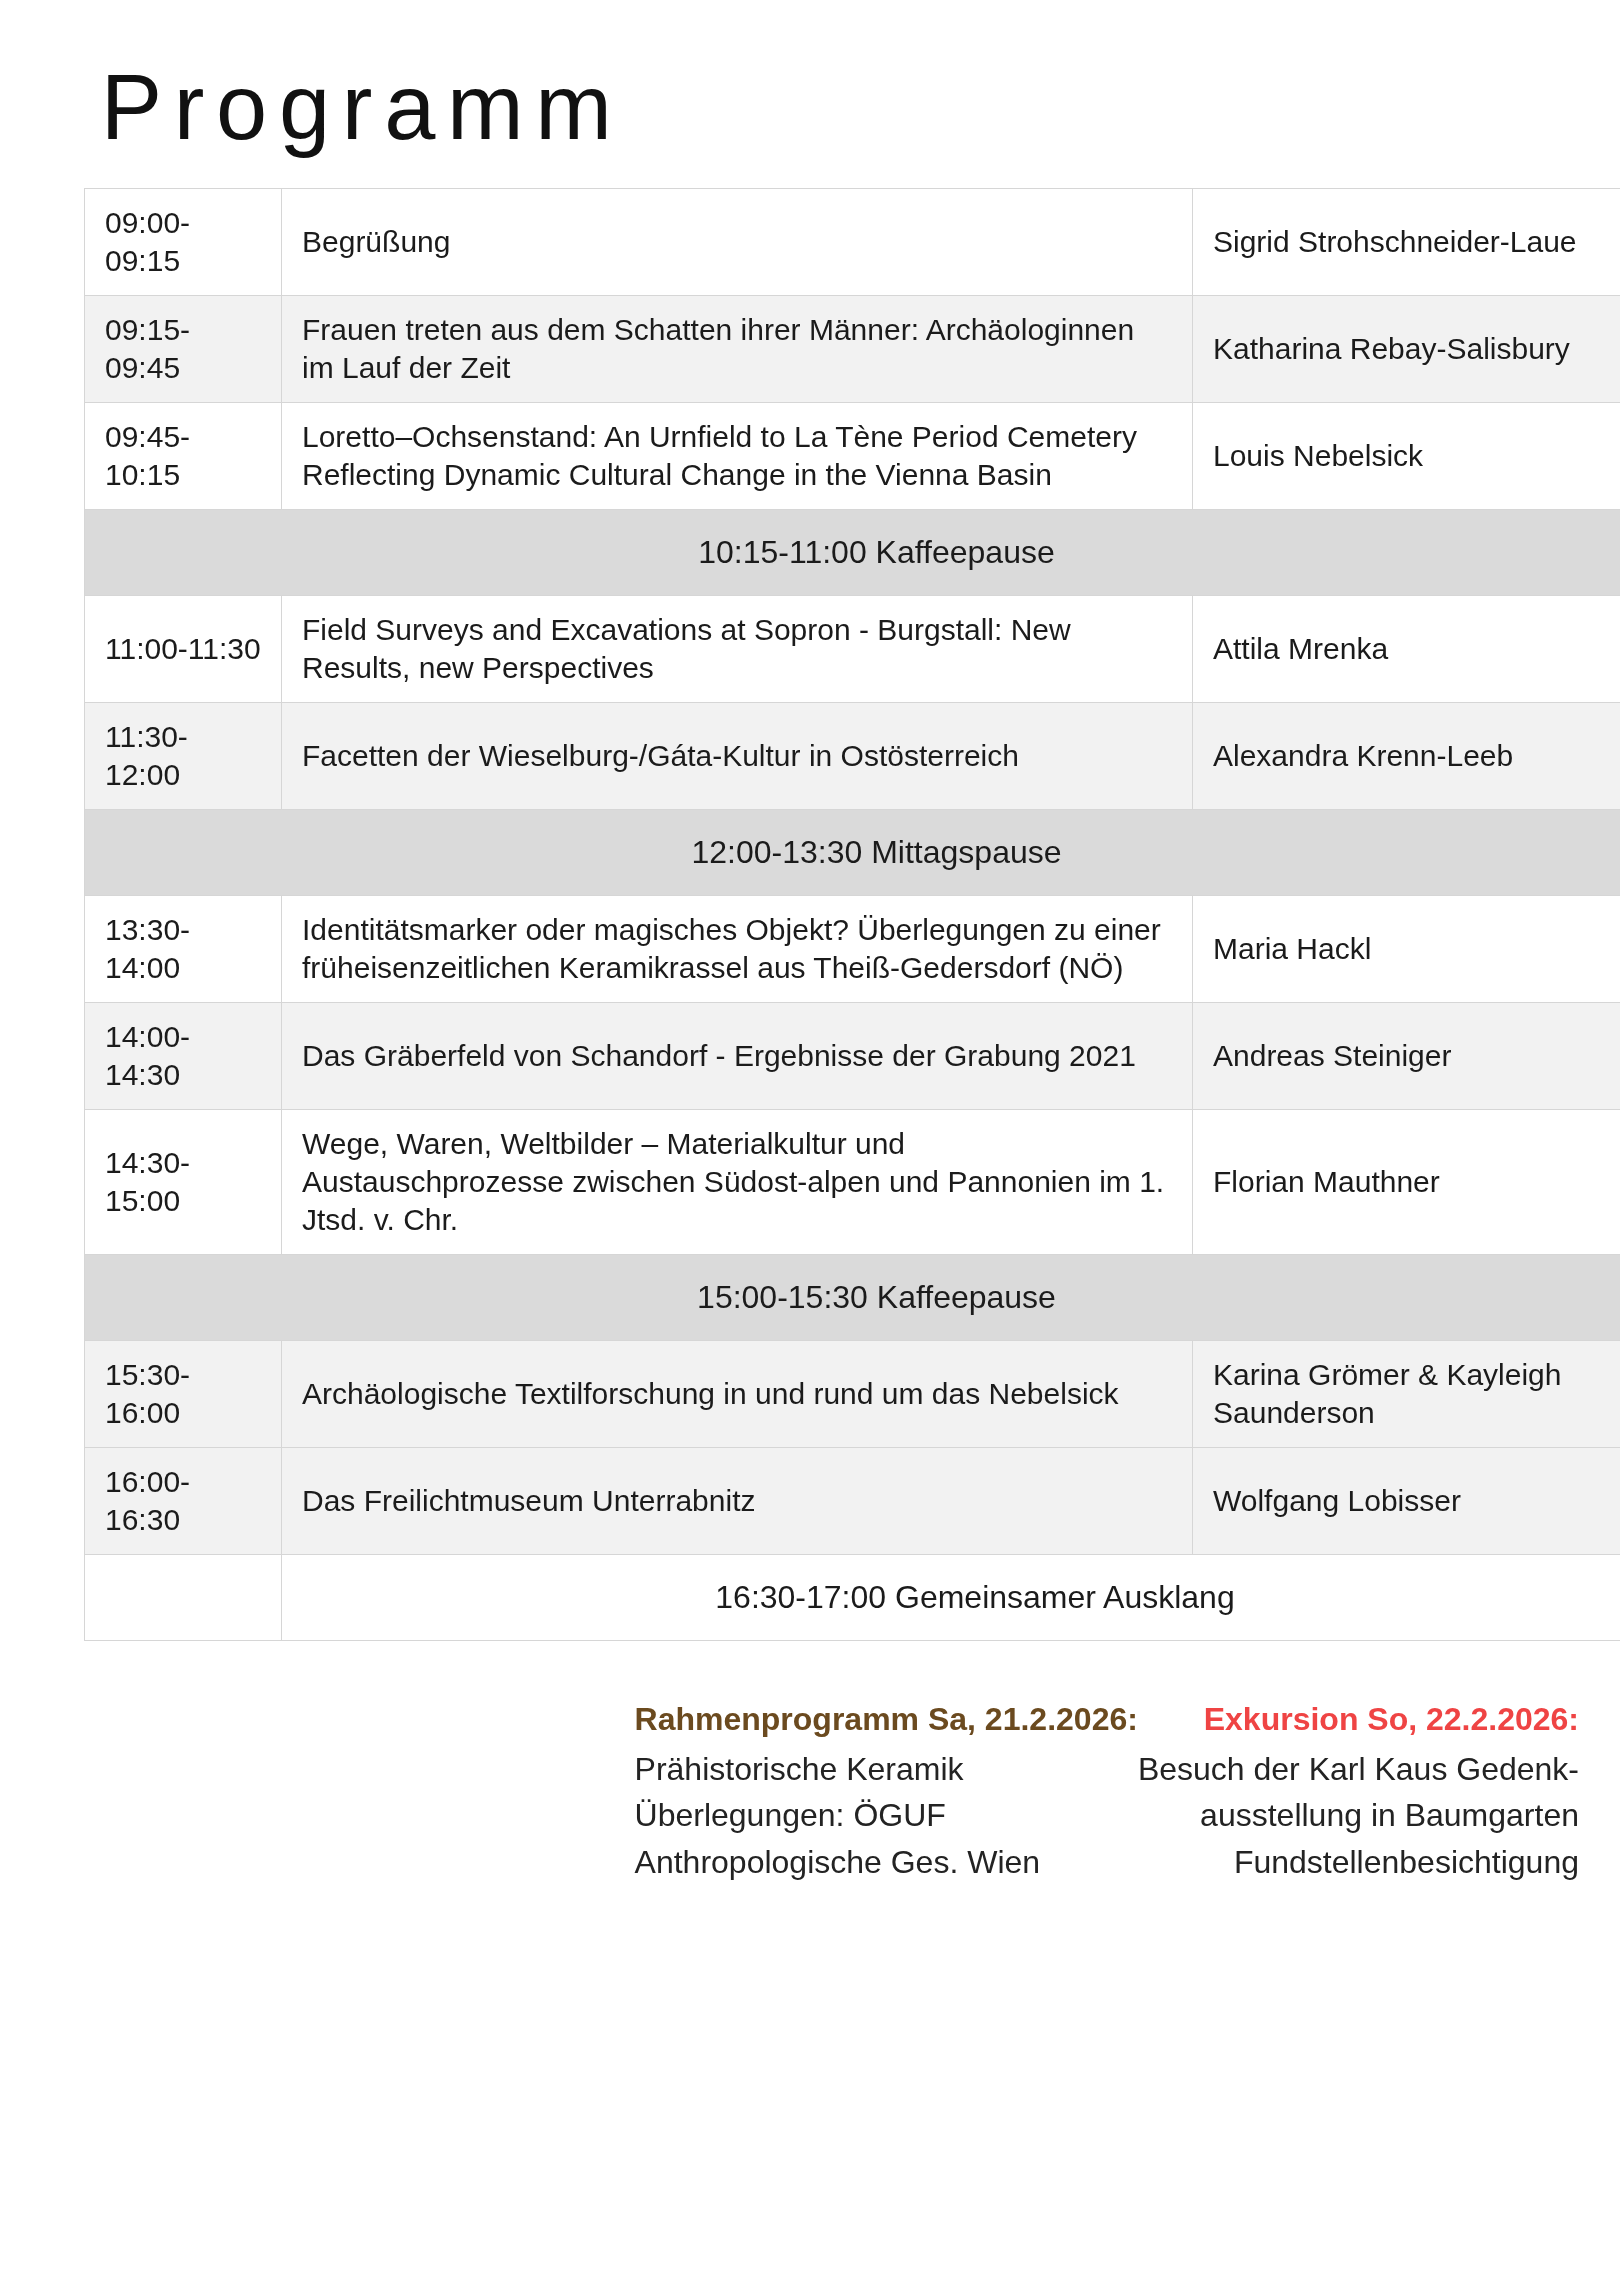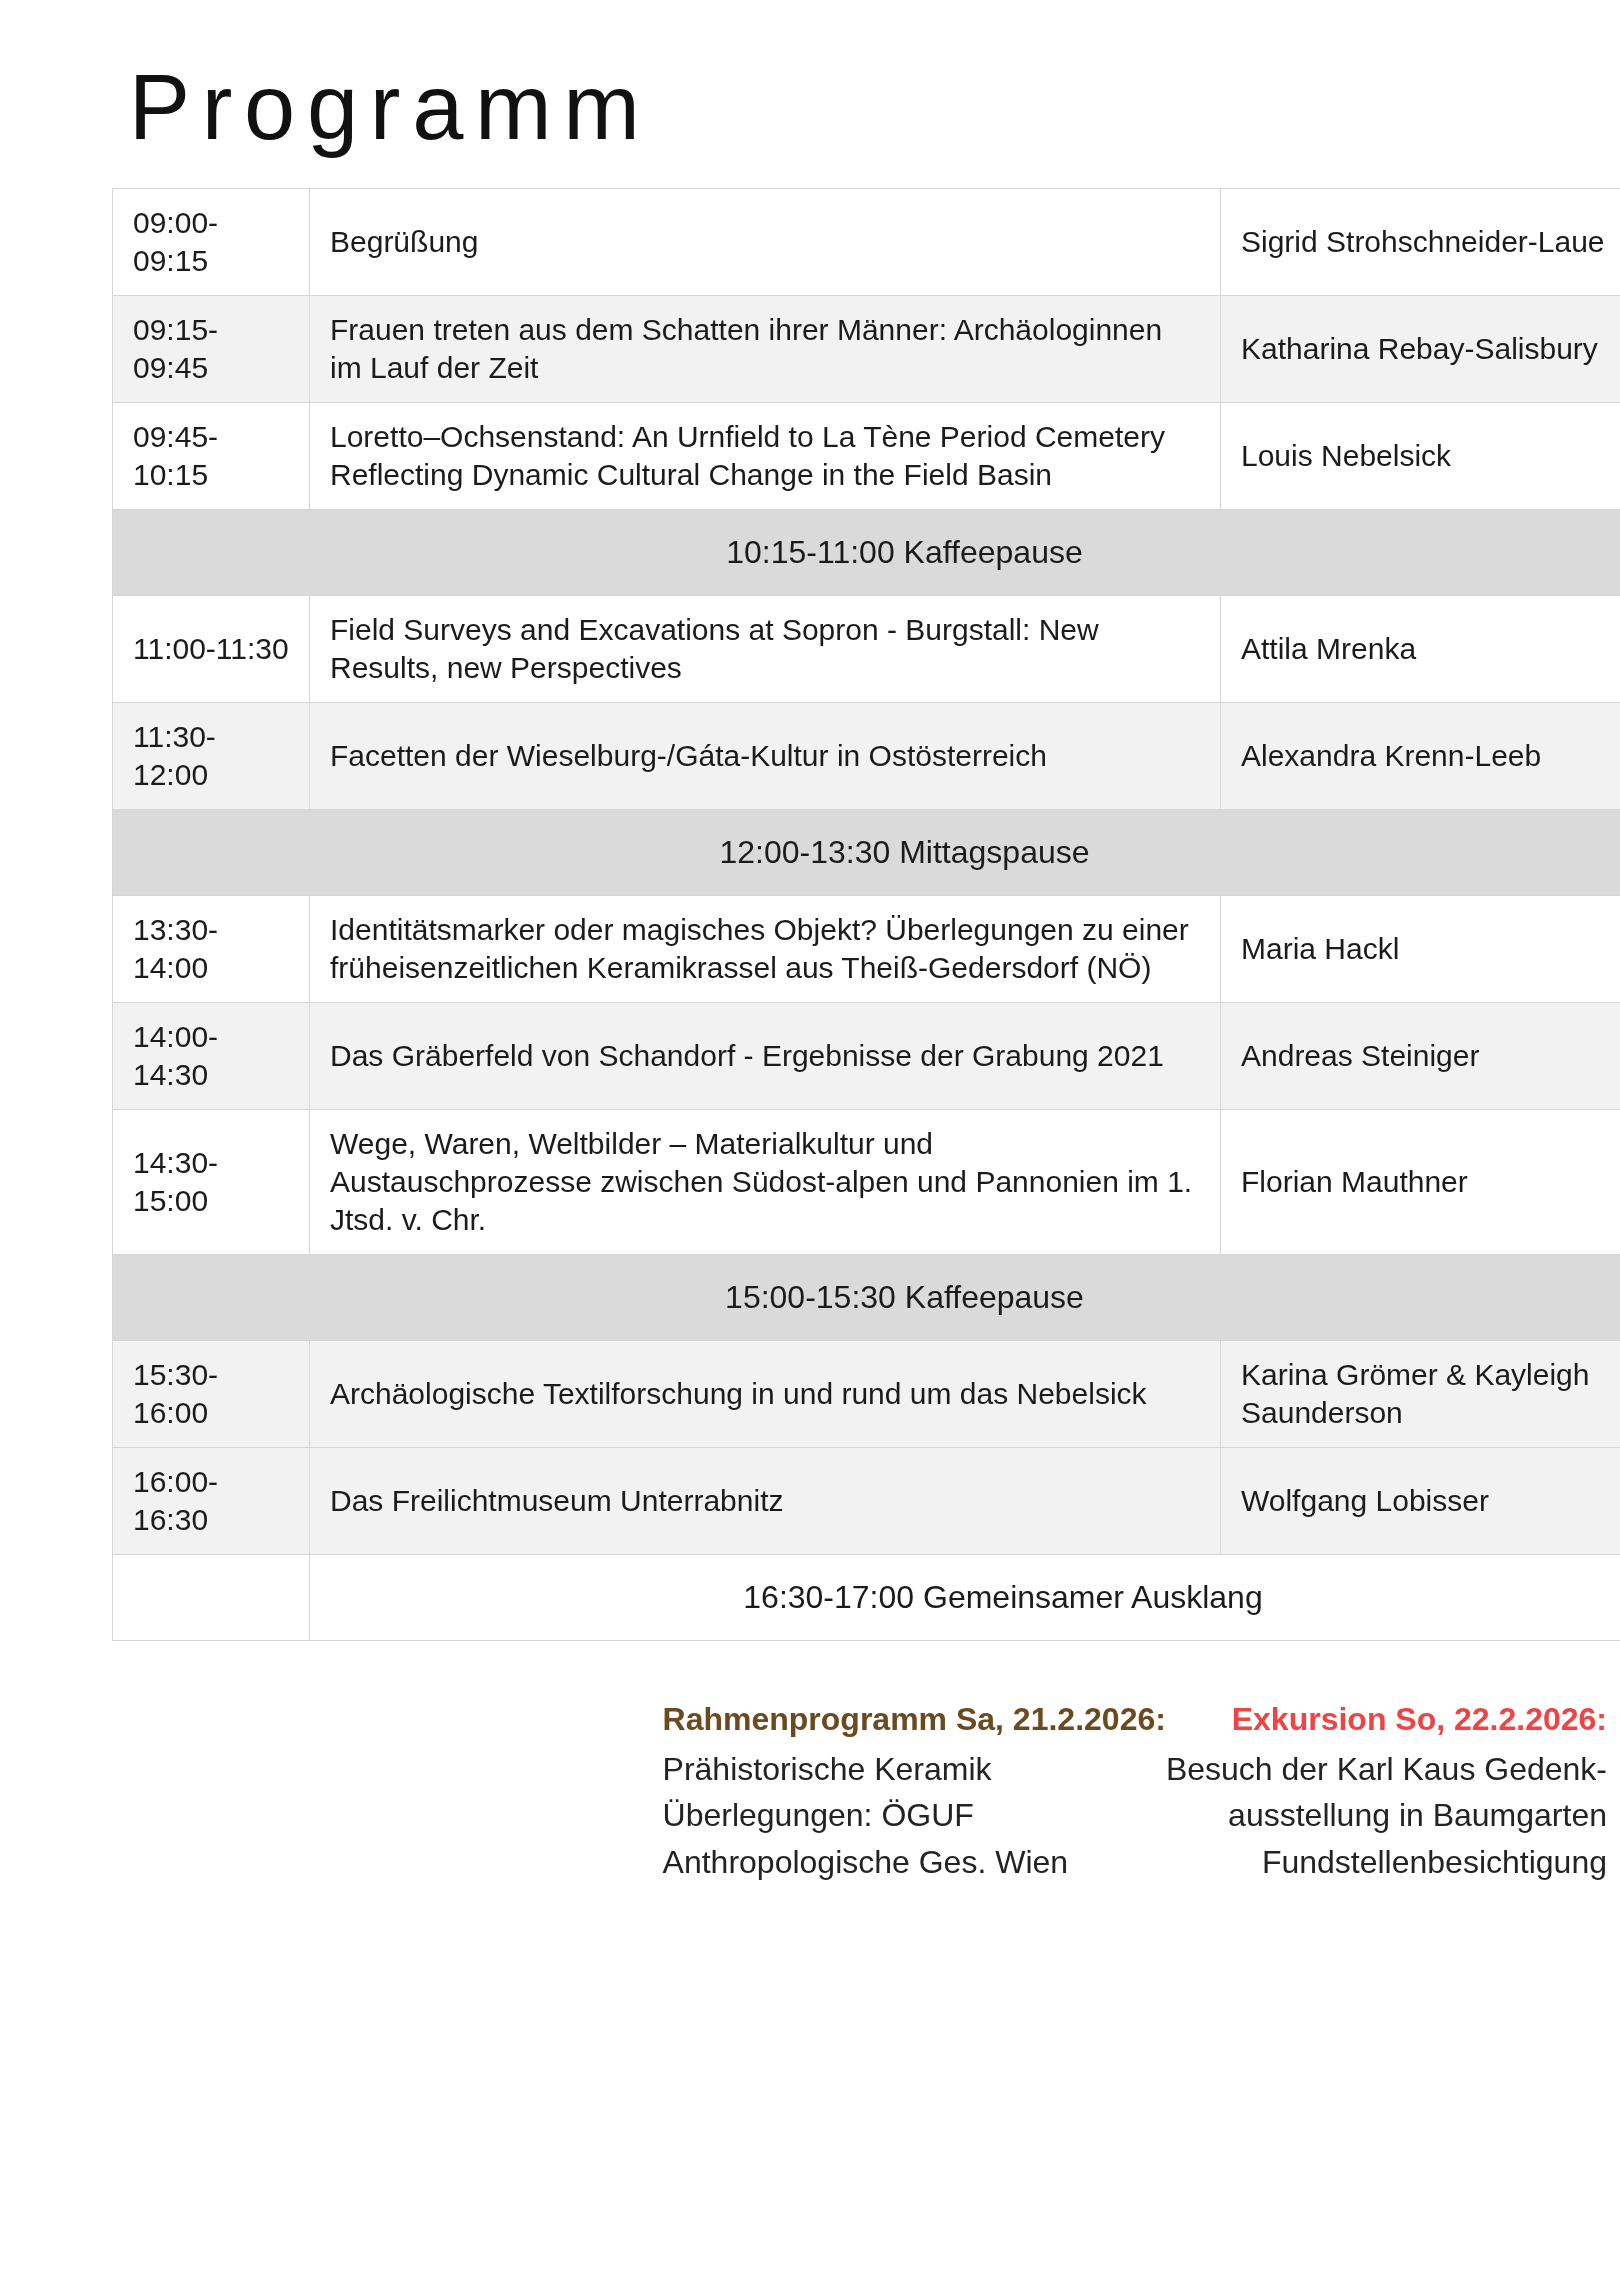--- a/index.html
+++ b/index.html
@@ -11,21 +11,21 @@
     width: 1621px;
     height: 2284px;
     font-family: "Liberation Sans", sans-serif;
     color: #1a1a1a;
     -webkit-font-smoothing: antialiased;
   }
   .page {
     box-sizing: border-box;
     width: 1621px;
     height: 1828px;
-    padding: 59px 84px 0 112px;
+    padding: 59px 84px 0 84px;
     position: relative;
   }
   .title {
     font-size: 92px;
     font-weight: 400;
     letter-spacing: 11.7px;
     color: #111111;
     margin: 0 0 32px 16.7px;
     line-height: 1.05;
   }
@@ -118,21 +118,21 @@
       </tr>
 
       <tr class="alt">
         <td class="time">09:15-09:45</td>
         <td class="topic">Frauen treten aus dem Schatten ihrer Männer: Archäologinnen im Lauf der Zeit</td>
         <td class="speaker">Katharina Rebay-Salisbury</td>
       </tr>
 
       <tr>
         <td class="time">09:45-10:15</td>
-        <td class="topic">Loretto–Ochsenstand: An Urnfield to La Tène Period Cemetery Reflecting Dynamic Cultural Change in the Field Basin</td>
+        <td class="topic">Loretto–Ochsenstand: An Urnfield to La Tène Period Cemetery Reflecting Dynamic Cultural Change in the Vienna Basin</td>
         <td class="speaker">Louis Nebelsick</td>
       </tr>
 
       <tr class="break">
         <td colspan="3">10:15-11:00 Kaffeepause</td>
       </tr>
 
       <tr>
         <td class="time">11:00-11:30</td>
         <td class="topic">Field Surveys and Excavations at Sopron - Burgstall: New Results, new Perspectives</td>

